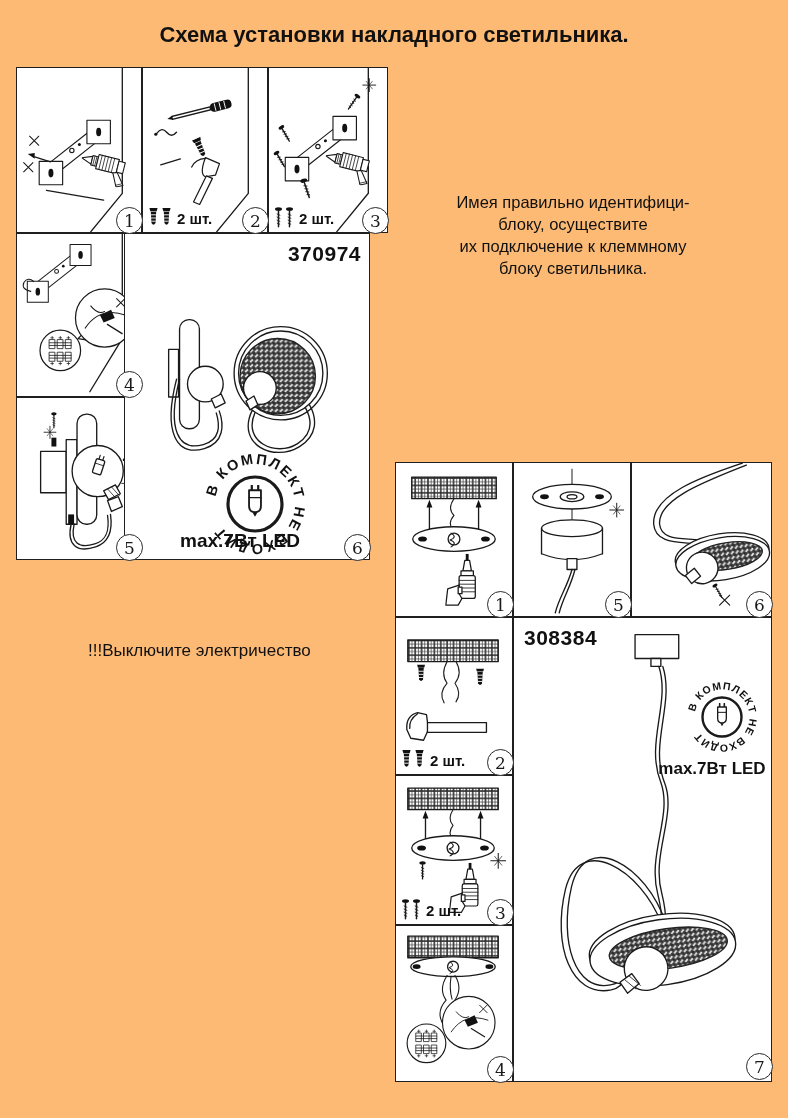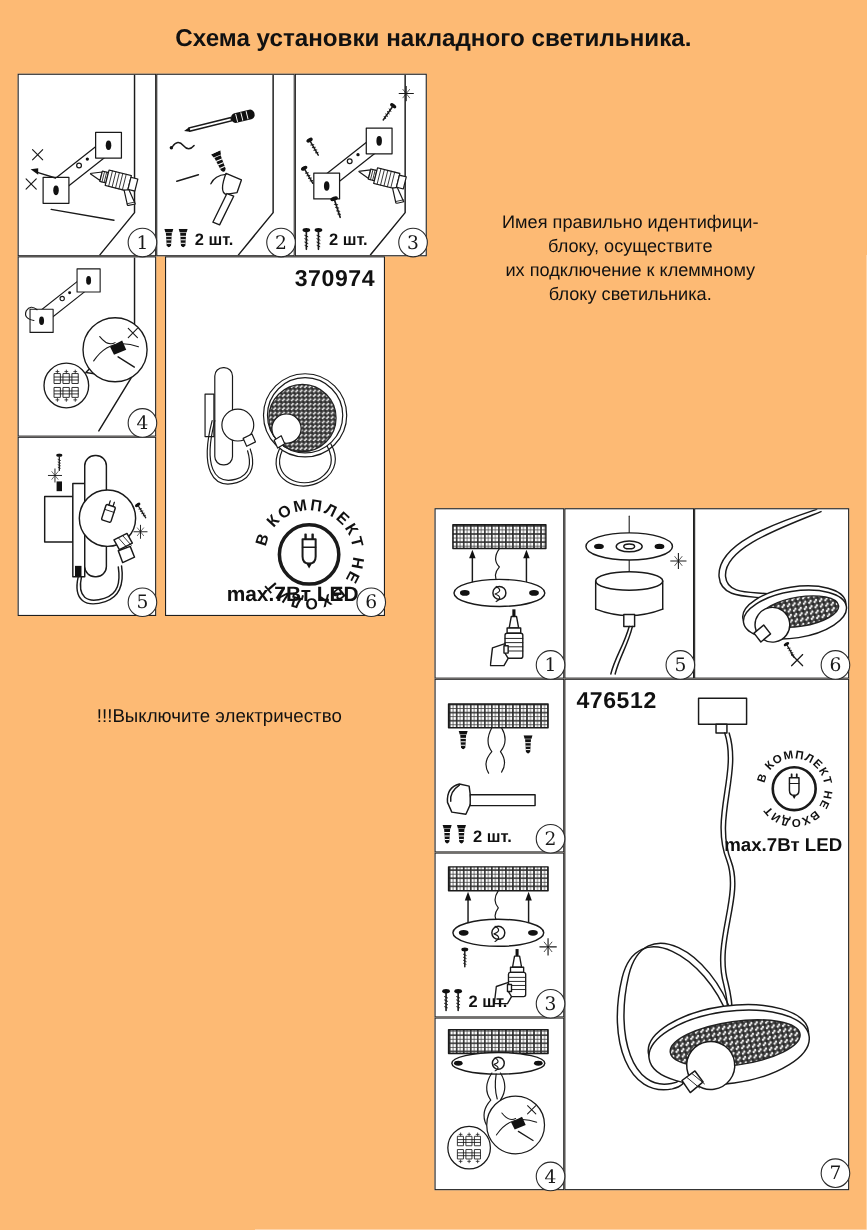--- a/index.html
+++ b/index.html
@@ -258,21 +258,21 @@
           </g>
         <use href="#plusSym" x="106" y="80" width="13" height="13"></use>
         <polygon points="92,104 103,100 107,110 96,115" fill="#fff"></polygon>
         <rect x="52" y="118" width="6" height="10" fill="#111" stroke="none"></rect>
         <path d="M55,128 C50,150 62,157 80,151 C95,146 97,132 95,118"></path>
         <path d="M58,128 C54,147 63,153 79,148 C92,144 94,133 92,119"></path>
       </svg>
       <span class="num">5</span>
     </div>
 
-    <div class="panel" style="left:134px;top:166px;width:200px;height:327px">
+    <div class="panel" style="left:108px;top:166px;width:246px;height:327px">
       <div class="model" style="right:8px;top:8px">370974</div>
       <svg class="art" viewBox="0 0 246 327">
         <g>
           <rect x="44" y="116" width="10" height="48" fill="#fff"></rect>
           <rect x="55" y="86" width="20" height="110" rx="9.5" fill="#fff"></rect>
           <circle cx="81" cy="151" r="18" fill="#fff"></circle>
           <polygon points="87,166 97,161 101,170 91,175" fill="#fff"></polygon>
           <path d="M52,146 C38,200 52,224 80,216 C100,210 100,192 95,178"></path>
           <path d="M55,146 C42,197 54,219 79,212 C96,207 96,193 92,180"></path>
         </g>
@@ -424,21 +424,21 @@
         <path d="M60,50 q8,13 0,25 q8,11 2,21" stroke-width="1.1"></path>
         <path d="M56,51 q-2,13 1,23" stroke-width="1.1"></path>
         <use href="#termSym" x="10" y="98" width="42" height="42"></use>
         <polygon points="50,106 58,97 62,109" fill="#fff"></polygon>
         <use href="#connSym" x="46" y="70" width="56" height="56"></use>
       </svg>
       <span class="num">4</span>
     </div>
 
     <div class="panel" style="left:118px;top:155px;width:259px;height:465px">
-      <div class="model" style="left:10px;top:8px">476512</div>
+      <div class="model" style="left:10px;top:8px">308384</div>
       <svg class="art" viewBox="0 0 259 465">
         <rect x="122" y="16" width="44" height="24" fill="#fff"></rect>
         <rect x="138" y="40" width="10" height="8" fill="#fff"></rect>
         <path d="M146,48 C158,85 132,125 148,165 C160,198 134,238 145,278 C148,290 149,298 149,308"></path>
         <path d="M150,48 C162,86 136,126 152,166 C164,198 138,238 149,277 C152,289 153,297 153,307"></path>
         <path d="M149,308 C128,252 66,216 52,272 C38,330 58,382 98,374 C106,372 110,368 110,363"></path>
         <path d="M153,307 C134,248 72,212 58,270 C45,326 62,376 97,369 C104,368 107,365 107,361"></path>
         <g transform="rotate(-8 150 336)">
           <ellipse cx="150" cy="331" rx="74" ry="33" fill="#fff"></ellipse>
           <ellipse cx="150" cy="336" rx="74" ry="33" fill="#fff"></ellipse>

